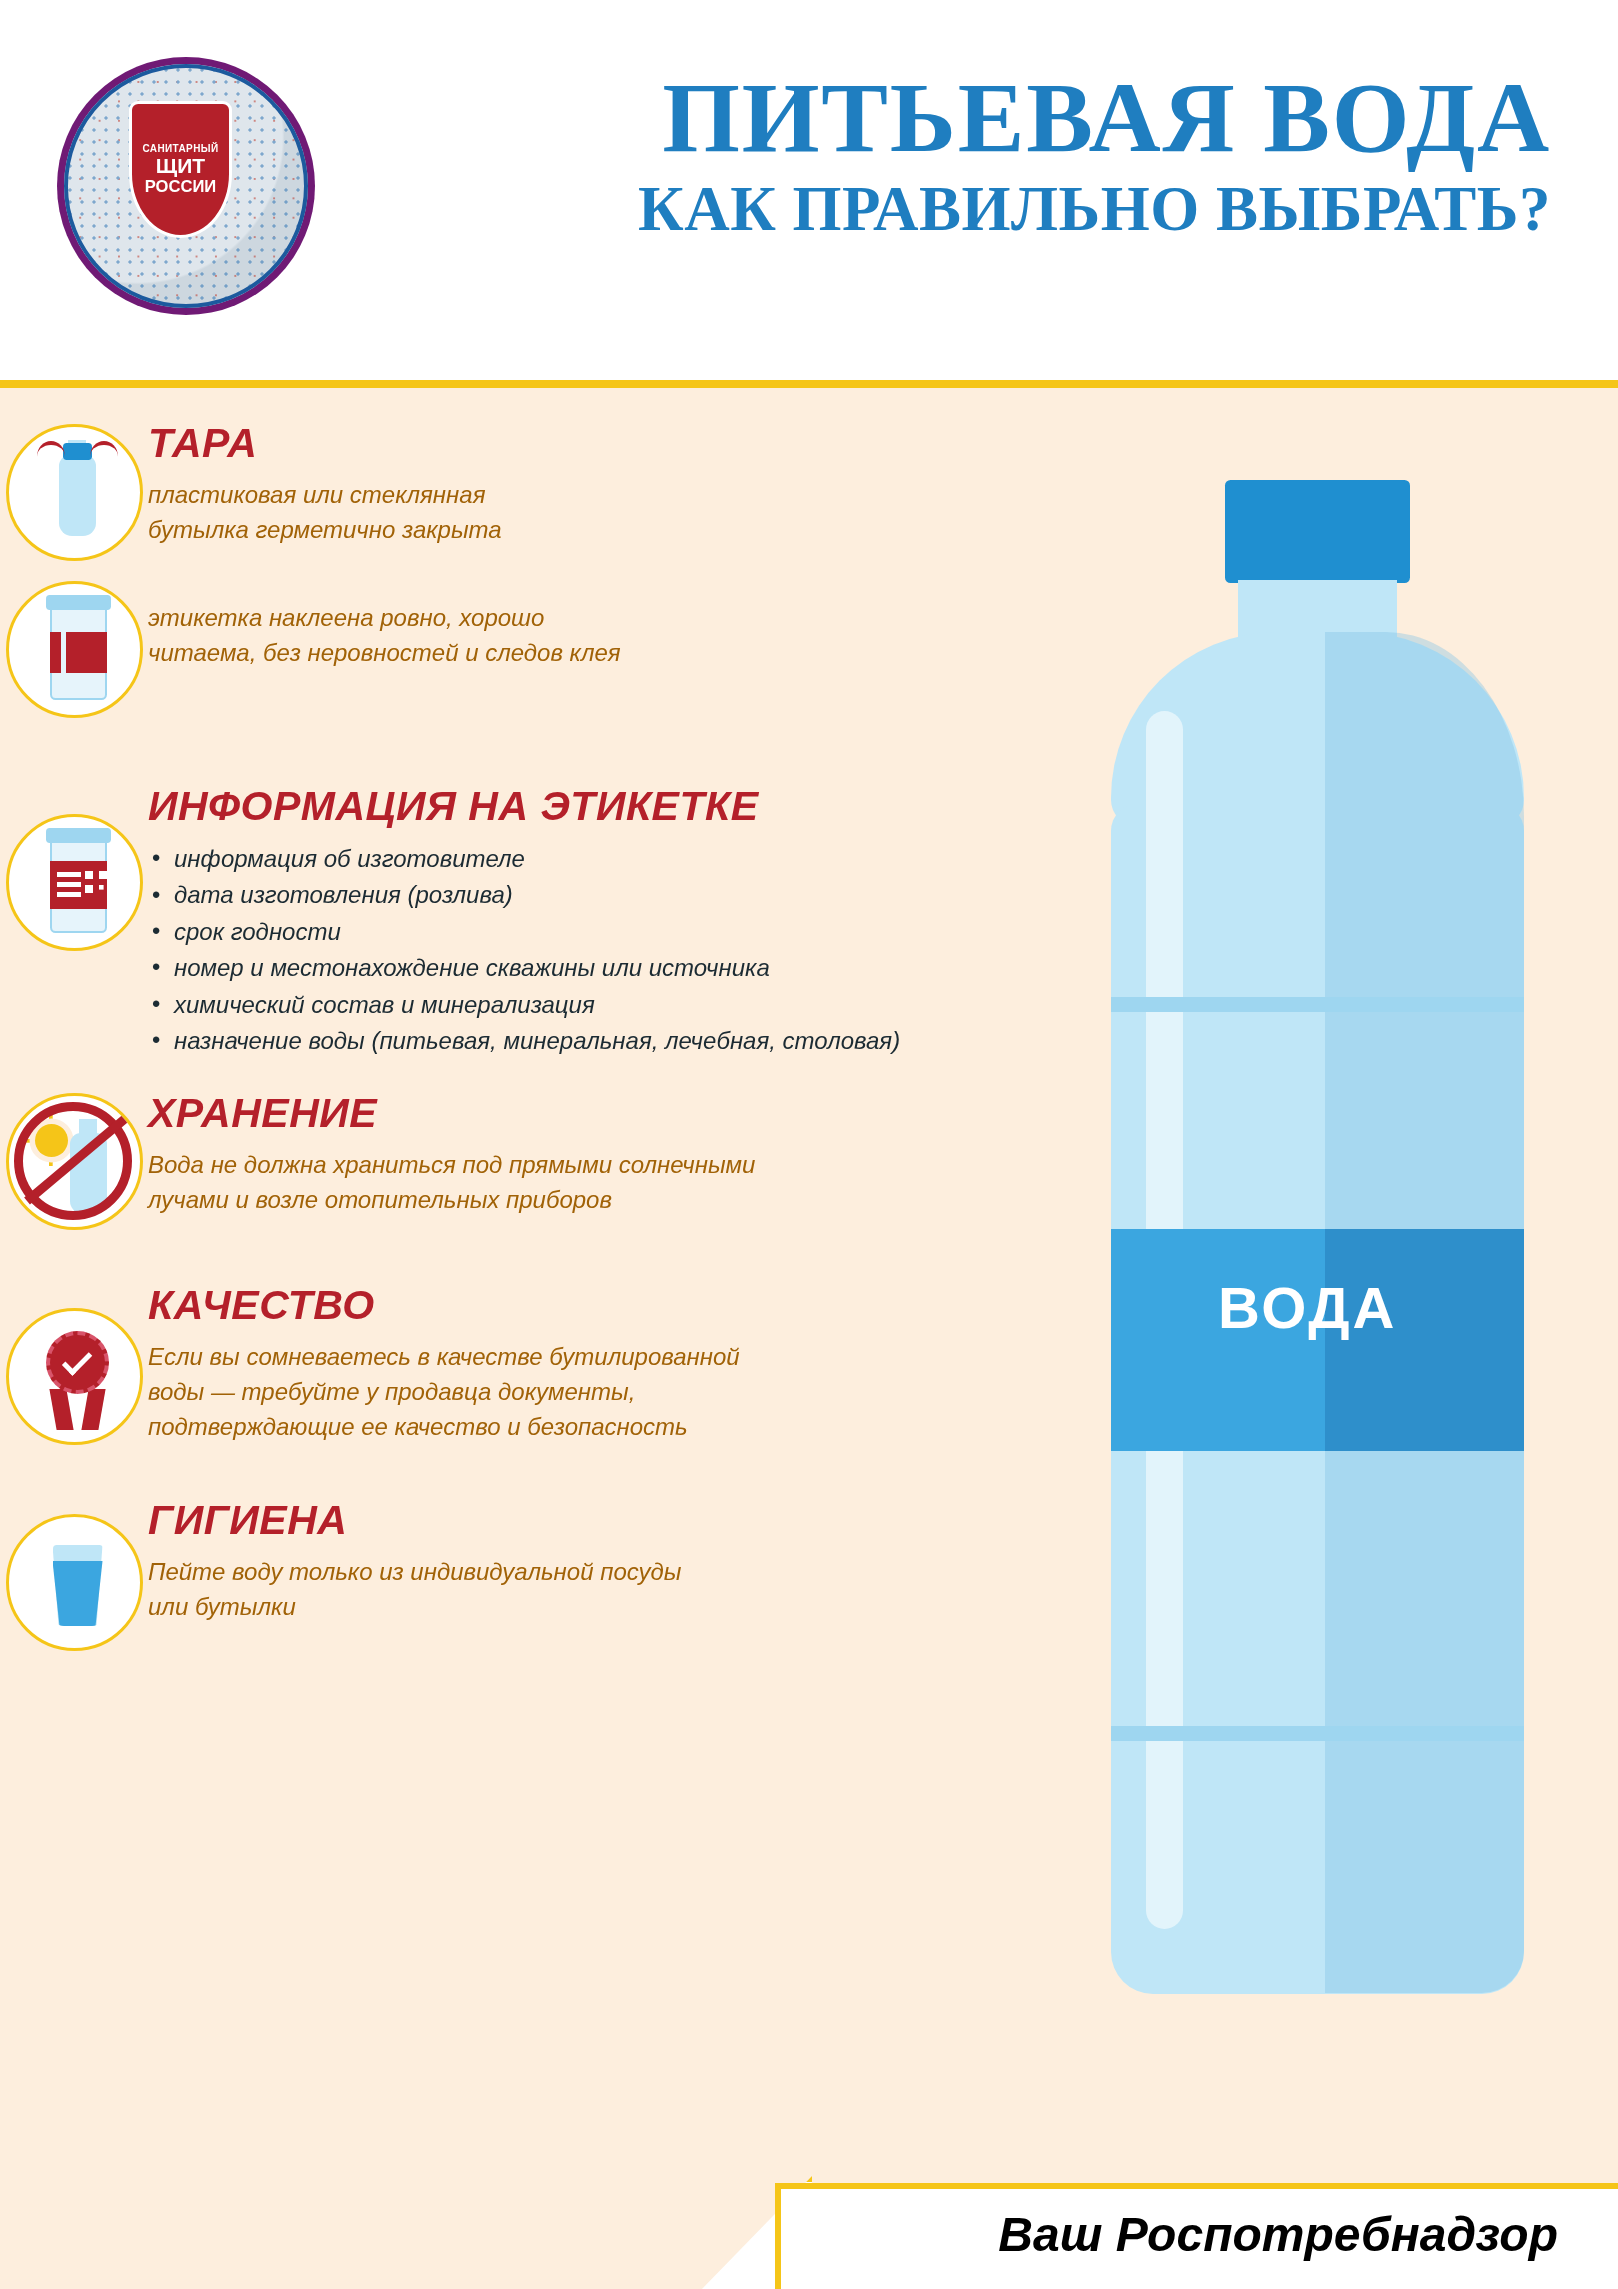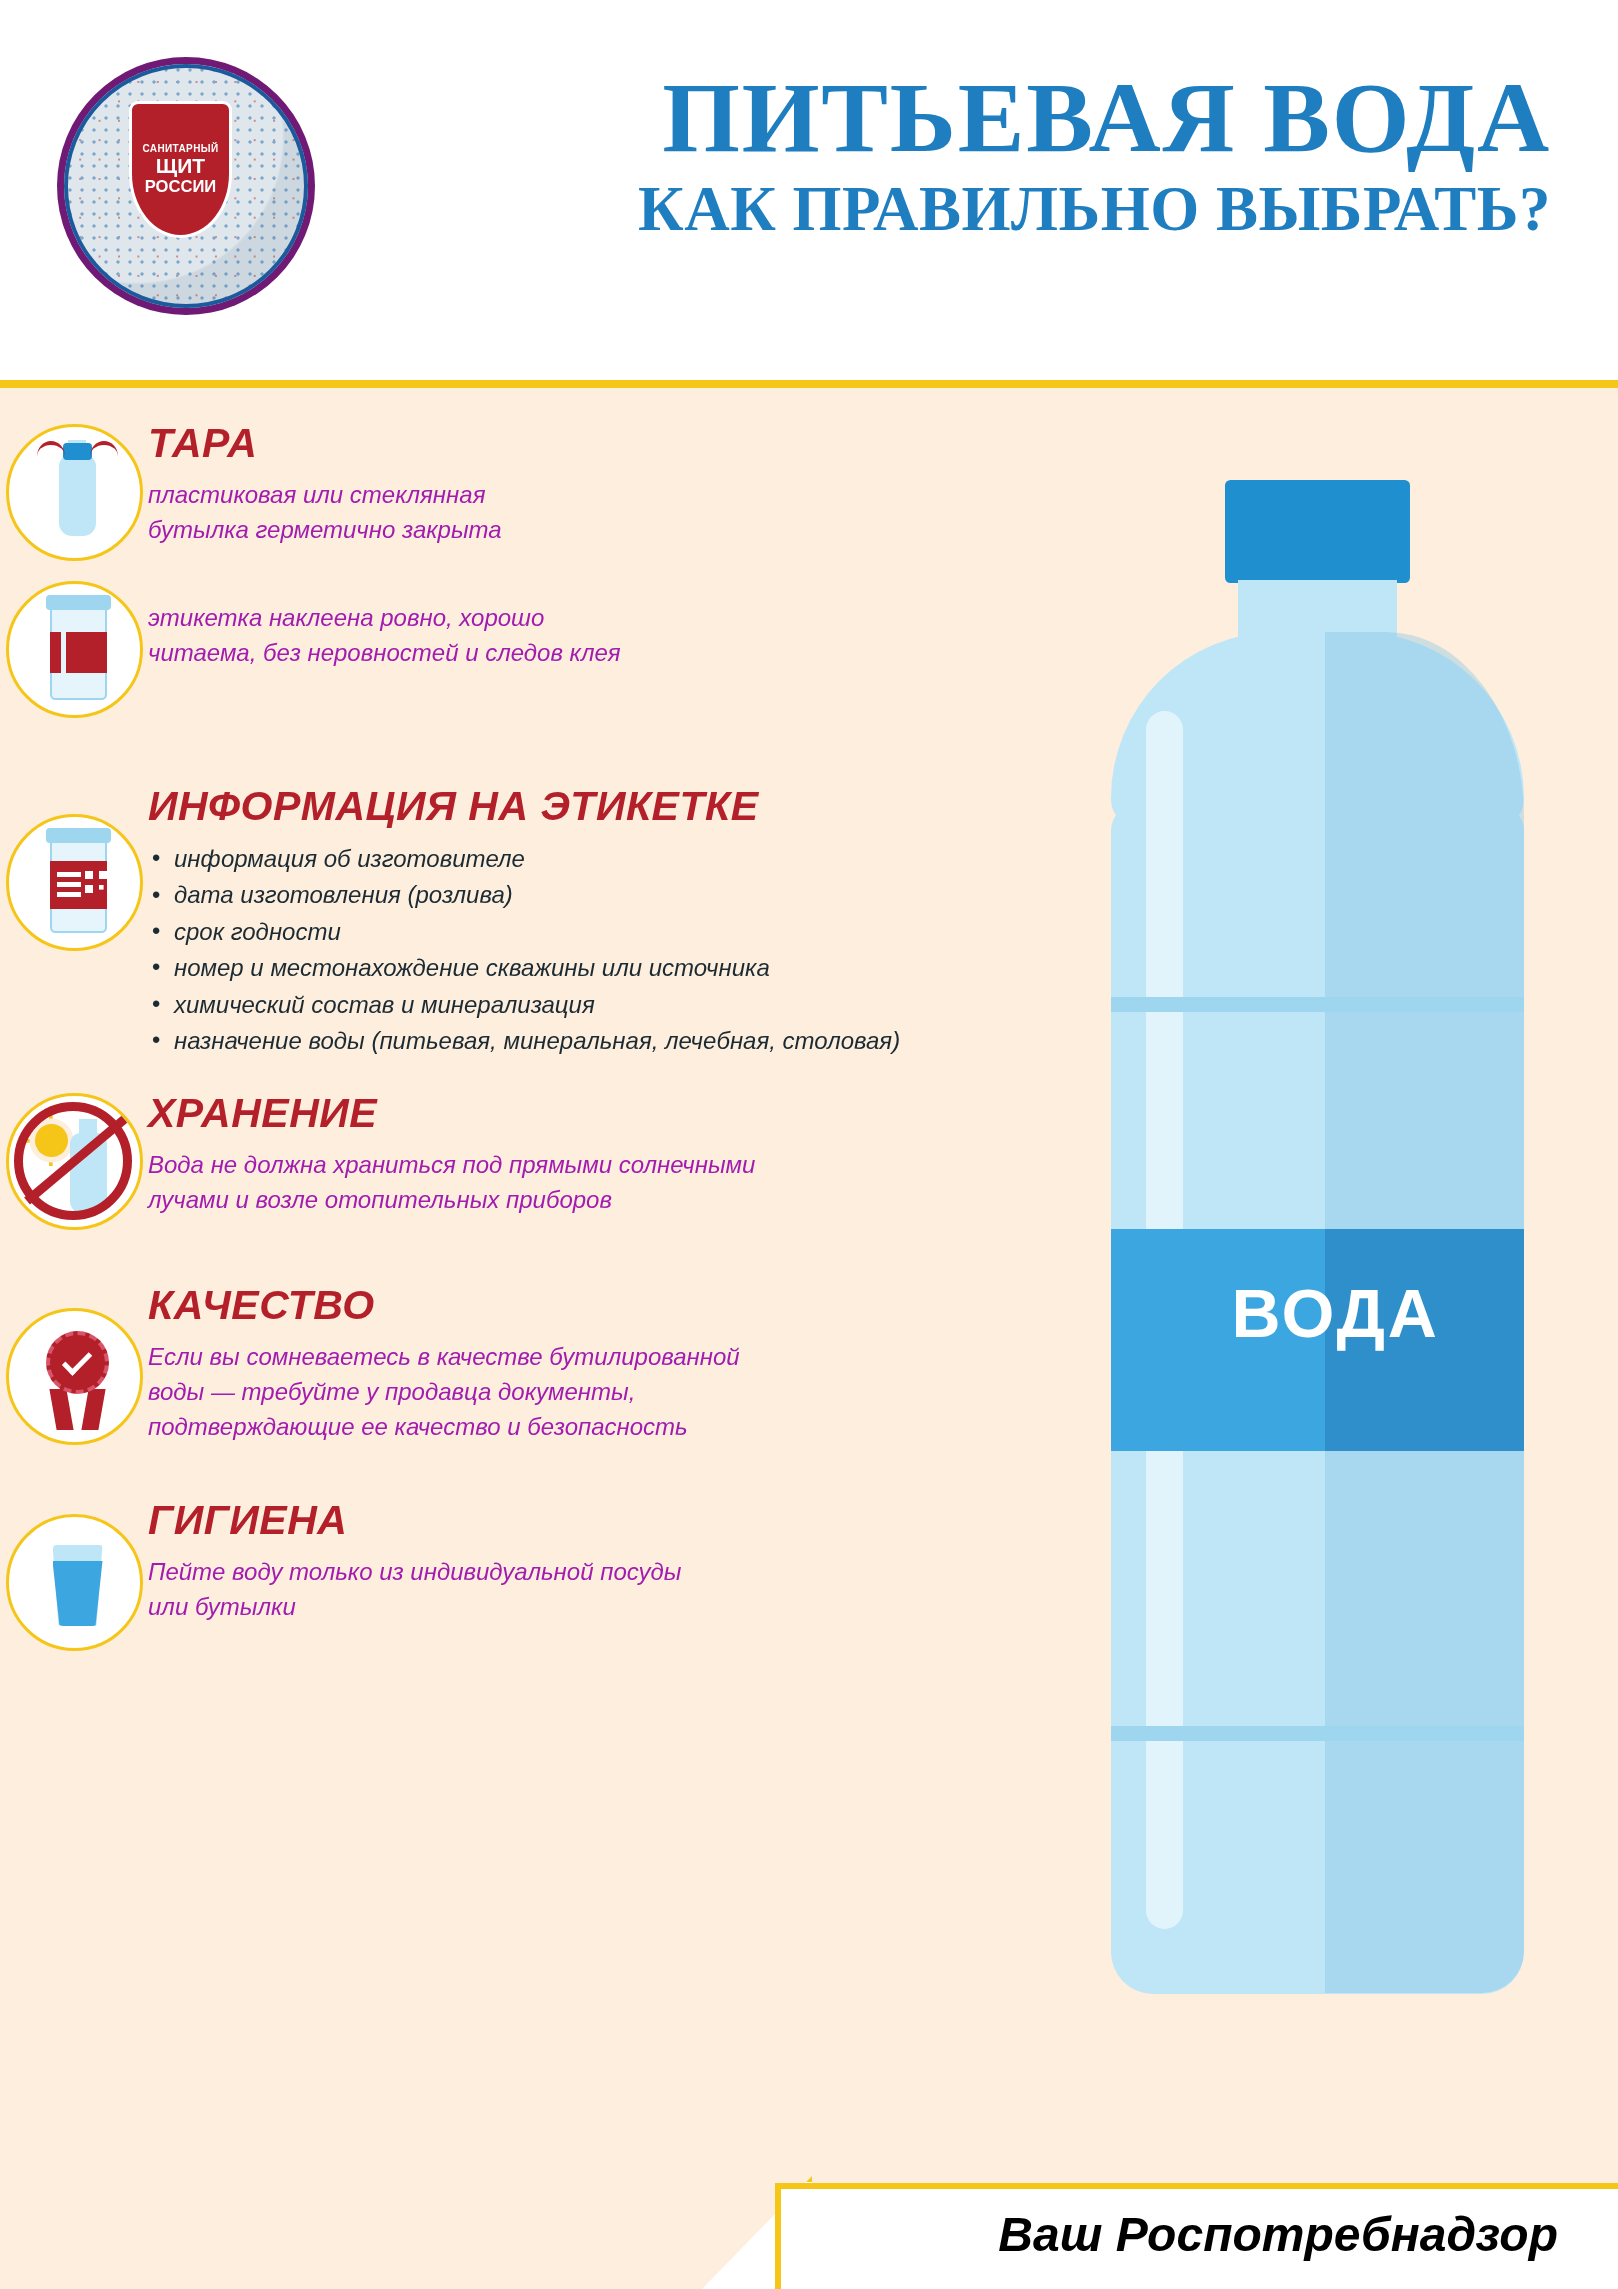--- a/index.html
+++ b/index.html
@@ -173,24 +173,24 @@
     background: #3ba6e0;
   }
   .b-label-dark {
     position: absolute;
     left: 268px; top: 749px;
     width: 199px; height: 222px;
     background: #2e8fcb;
   }
   .b-label-text {
     position: absolute;
-    left: 72px; top: 794px;
+    left: 44px; top: 794px;
     width: 413px;
     text-align: center;
-    font-size: 68px;
+    font-size: 58px;
     font-weight: 800;
     color: #ffffff;
     letter-spacing: 2.8px;
   }
 
   
   .content {
     position: absolute;
     left: 0; top: 420px;
     width: 1089px;
@@ -220,21 +220,21 @@
   h2.sec-title {
     font-size: 41px;
     font-weight: 800;
     color: #b4202a;
     letter-spacing: 0.5px;
     margin-bottom: 11px;
   }
   p.sec-body {
     font-size: 24px;
     line-height: 1.45;
-    color: #a21caf;
+    color: #a16207;
   }
   ul.sec-list { list-style: none; margin-top: 3.7px; }
   ul.sec-list li {
     font-size: 24px;
     line-height: 1.52;
     color: #1c2b33;
     position: relative;
     padding-left: 26px;
   }
   ul.sec-list li:before {

